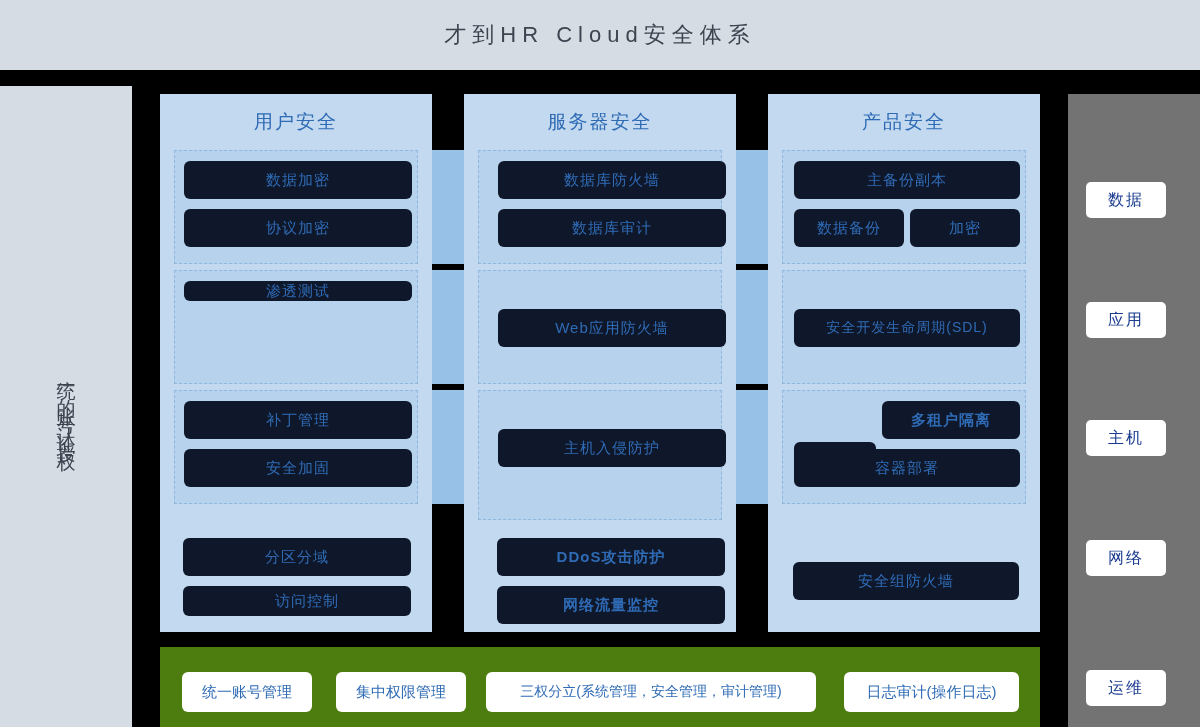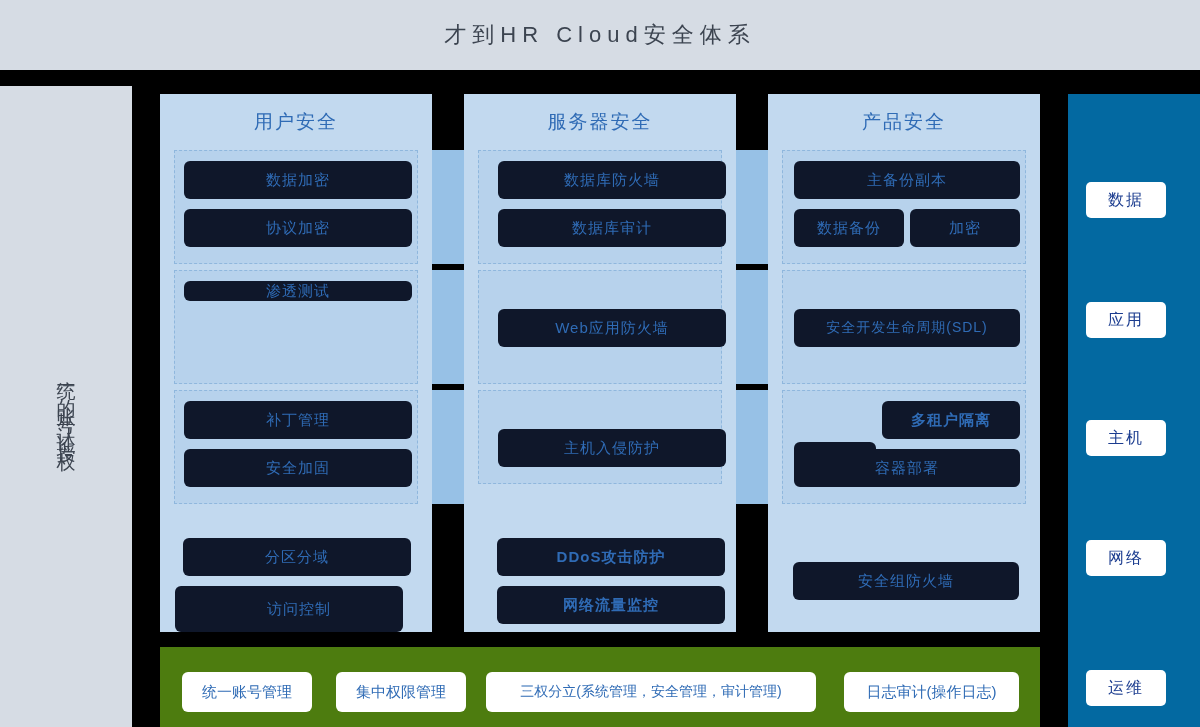--- a/index.html
+++ b/index.html
@@ -31,21 +31,21 @@
   }
   .left-sidebar-text {
     font-size: 19px; color: #3c4450; line-height: 30px;
     writing-mode: vertical-rl; text-orientation: upright;
     letter-spacing: 9px; white-space: nowrap;
   }
 
   
   .right-sidebar {
     position: absolute; left: 1068px; top: 94px; width: 132px; height: 633px;
-    background: #0369a1;
+    background: #737373;
   }
   .right-chip {
     position: absolute; left: 18px; width: 80px; height: 36px;
     background: #ffffff; border-radius: 5px;
     display: flex; align-items: center; justify-content: center;
     font-size: 16px; color: #1b3c8f; letter-spacing: 2px;
   }
 
   
   .column {
@@ -136,33 +136,33 @@
         </div>
         <div class="band" style="top: 176px; height: 114px;">
           <div class="item" style="left: 9px; top: 10px; width: 228px; height: 20px;">渗透测试</div>
         </div>
         <div class="band" style="top: 296px; height: 114px;">
           <div class="item" style="left: 9px; top: 10px; width: 228px; height: 38px;">补丁管理</div>
           <div class="item" style="left: 9px; top: 58px; width: 228px; height: 38px;">安全加固</div>
         </div>
         <div class="band plain" style="top: 416px; height: 122px;">
           <div class="item" style="left: 9px; top: 28px; width: 228px; height: 38px;">分区分域</div>
-          <div class="item" style="left: 1px; top: 76px; width: 228px; height: 46px; padding-left: 20px;">访问控制</div>
+          <div class="item" style="left: 9px; top: 76px; width: 228px; height: 30px; padding-left: 20px;">访问控制</div>
         </div>
       </div>
       <div class="column col2">
         <div class="col-title">服务器安全</div>
         <div class="band" style="top: 56px; height: 114px;">
           <div class="item" style="left: 19px; top: 10px; width: 228px; height: 38px;">数据库防火墙</div>
           <div class="item" style="left: 19px; top: 58px; width: 228px; height: 38px;">数据库审计</div>
         </div>
         <div class="band" style="top: 176px; height: 114px;">
           <div class="item" style="left: 19px; top: 38px; width: 228px; height: 38px;">Web应用防火墙</div>
         </div>
-        <div class="band" style="top: 296px; height: 94px;">
+        <div class="band" style="top: 296px; height: 130px;">
           <div class="item" style="left: 19px; top: 38px; width: 228px; height: 38px;">主机入侵防护</div>
         </div>
         <div class="band plain" style="top: 416px; height: 122px; font-weight: bold;">
           <div class="item" style="left: 19px; top: 28px; width: 228px; height: 38px;">DDoS攻击防护</div>
           <div class="item" style="left: 19px; top: 76px; width: 228px; height: 38px;">网络流量监控</div>
         </div>
       </div>
       <div class="column col3">
         <div class="col-title">产品安全</div>
         <div class="band" style="top: 56px; height: 114px;">

